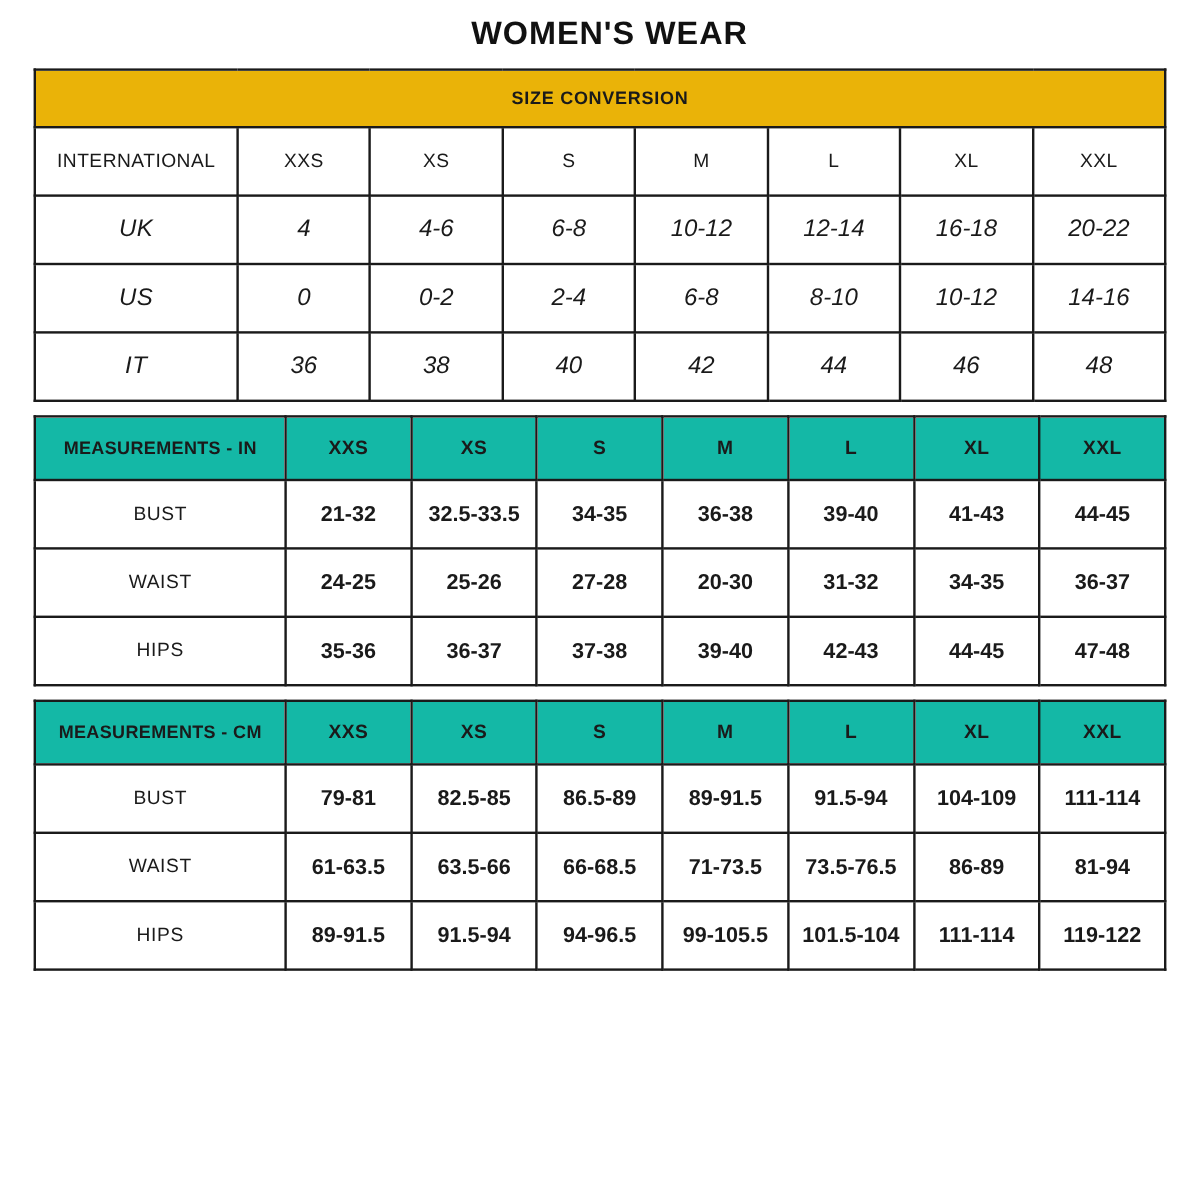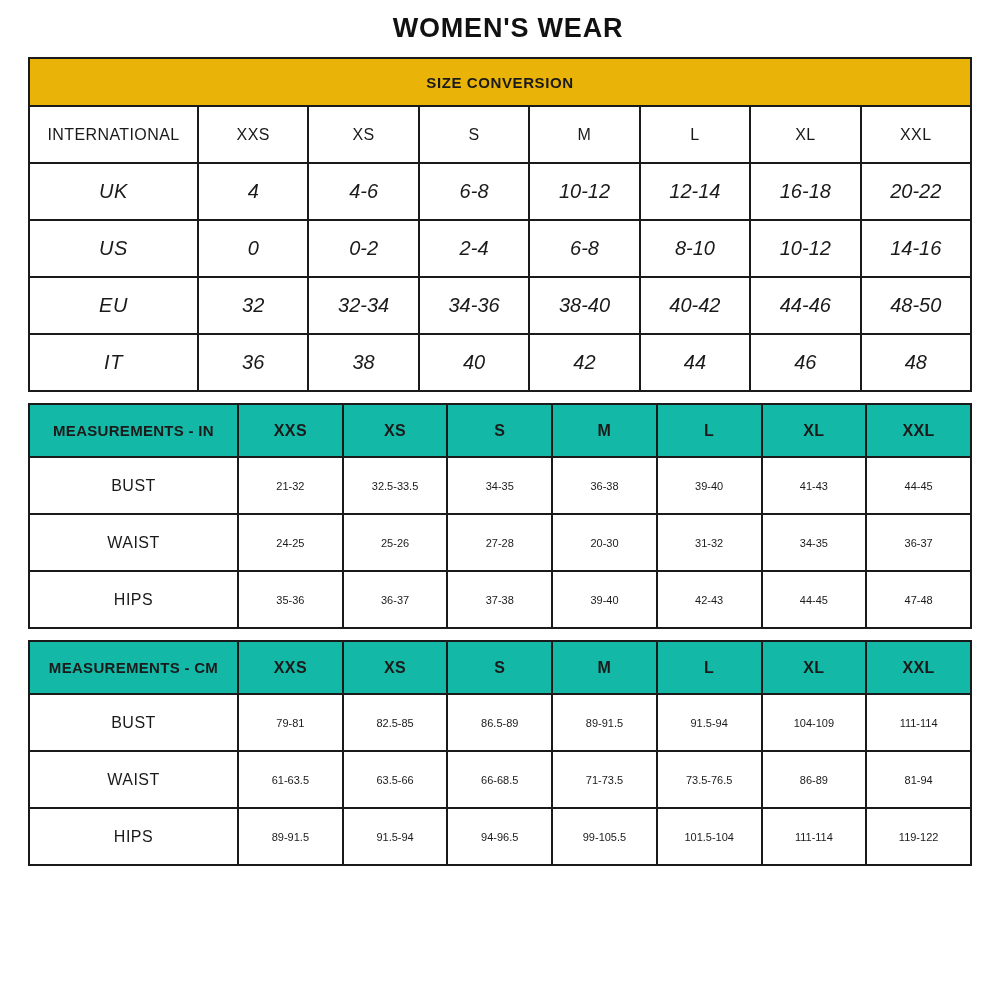--- a/index.html
+++ b/index.html
@@ -59,21 +59,21 @@
   .t2 col.c0, .t3 col.c0 { width: 209px; }
   .mhead th {
     height: 51px;
     background: #14b8a6;
     font-weight: 700;
   }
   .mhead th.mlabel { font-size: 15px; letter-spacing: 0.3px; }
   .mhead th.msize  { font-size: 16px; letter-spacing: 0.4px; }
   .t2 tbody td, .t3 tbody td { height: 55px; }
   td.lbl { font-size: 16px; font-weight: 400; letter-spacing: 0.5px; }
-  td.val-sm { font-size: 11px; font-weight: 400; }
+  td.val-sm { font-size: 18px; font-weight: 700; }
 </style>
 </head>
 <body>
 
 <div class="page">
 
   <h1 class="title">WOMEN'S WEAR</h1>
 
   <table class="sizetable t1">
     <colgroup>
@@ -114,30 +114,20 @@
       </tr>
       <tr>
         <td class="lbl">US</td>
         <td>0</td>
         <td>0-2</td>
         <td>2-4</td>
         <td>6-8</td>
         <td>8-10</td>
         <td>10-12</td>
         <td>14-16</td>
-      </tr>
-      <tr>
-        <td class="lbl">EU</td>
-        <td>32</td>
-        <td>32-34</td>
-        <td>34-36</td>
-        <td>38-40</td>
-        <td>40-42</td>
-        <td>44-46</td>
-        <td>48-50</td>
       </tr>
       <tr>
         <td class="lbl">IT</td>
         <td>36</td>
         <td>38</td>
         <td>40</td>
         <td>42</td>
         <td>44</td>
         <td>46</td>
         <td>48</td>

